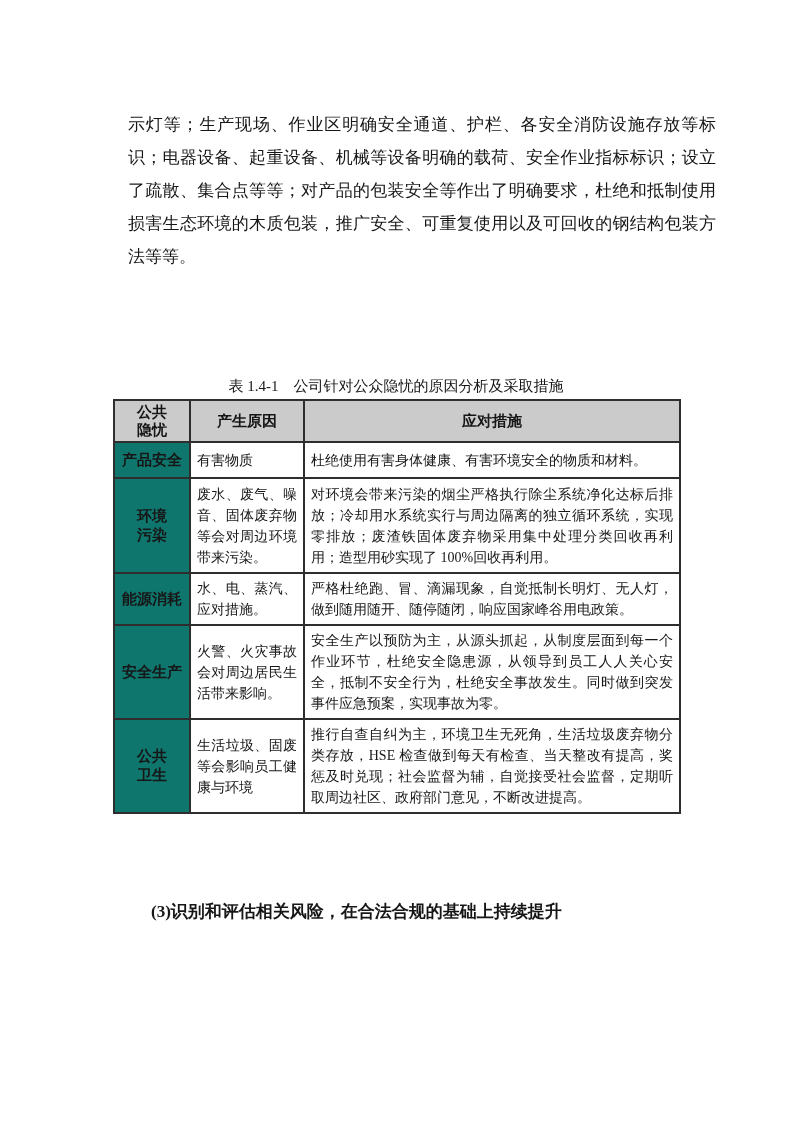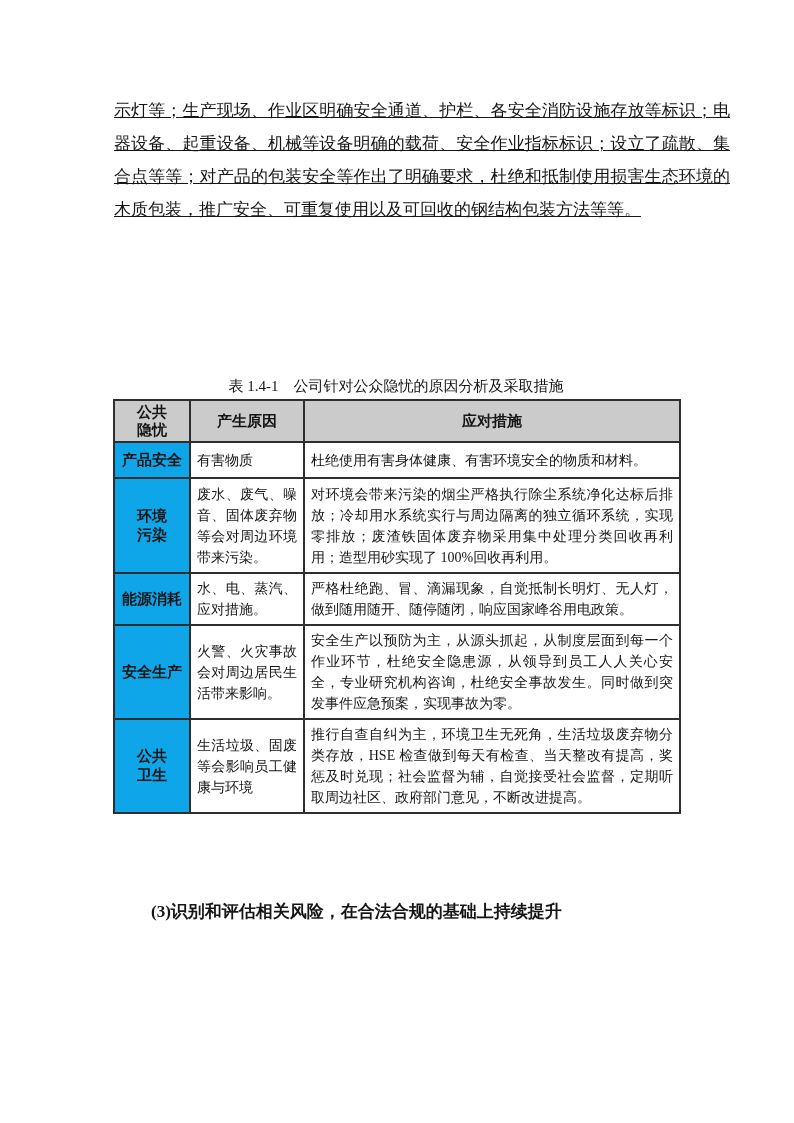--- a/index.html
+++ b/index.html
@@ -11,21 +11,21 @@
     color: #161616;
     overflow: hidden;
   }
   .top-text {
     position: absolute;
     left: 110px; top: 90px; width: 624px;
     font-size: 17px; line-height: 33px;
     text-align: justify;
     text-justify: inter-ideograph;
   }
-  .top-text p { margin: 4px; text-decoration: underline; }
+  .top-text p { margin: 18px; }
   .para-indent { text-indent: 41px; }
   .table-caption {
     position: absolute;
     left: 113px; top: 376px; width: 566px;
     text-align: center;
     font-size: 15px; line-height: 20px;
     white-space: nowrap;
   }
   table.concern-table {
     position: absolute;
@@ -45,21 +45,21 @@
   .concern-table th {
     background: #cbcbcb;
     font-weight: bold;
     text-align: center;
     font-size: 15px;
     line-height: 18px;
     padding: 2px;
     white-space: pre-line;
   }
   .concern-table td.concern-cell {
-    background: #0ea5e9;
+    background: #0f766e;
     font-weight: bold;
     text-align: center;
     white-space: pre-line;
     font-size: 15px;
     line-height: 19px;
     padding: 2px 1px;
   }
   .concern-table td.cause-cell,
   .concern-table td.measure-cell {
     text-align: justify;
@@ -113,21 +113,21 @@
     <td class="measure-cell">对环境会带来污染的烟尘严格执行除尘系统净化达标后排放；冷却用水系统实行与周边隔离的独立循环系统，实现零排放；废渣铁固体废弃物采用集中处理分类回收再利用；造型用砂实现了 100%回收再利用。</td>
   </tr>
   <tr style="height:49px">
     <td class="concern-cell">能源消耗</td>
     <td class="cause-cell">水、电、蒸汽、应对措施。</td>
     <td class="measure-cell">严格杜绝跑、冒、滴漏现象，自觉抵制长明灯、无人灯，做到随用随开、随停随闭，响应国家峰谷用电政策。</td>
   </tr>
   <tr style="height:90px">
     <td class="concern-cell">安全生产</td>
     <td class="cause-cell">火警、火灾事故会对周边居民生活带来影响。</td>
-    <td class="measure-cell">安全生产以预防为主，从源头抓起，从制度层面到每一个作业环节，杜绝安全隐患源，从领导到员工人人关心安全，专业研究机构咨询，杜绝安全事故发生。同时做到突发事件应急预案，实现事故为零。</td>
+    <td class="measure-cell">安全生产以预防为主，从源头抓起，从制度层面到每一个作业环节，杜绝安全隐患源，从领导到员工人人关心安全，抵制不安全行为，杜绝安全事故发生。同时做到突发事件应急预案，实现事故为零。</td>
   </tr>
   <tr style="height:89px">
     <td class="concern-cell">公共
 卫生</td>
     <td class="cause-cell">生活垃圾、固废等会影响员工健康与环境</td>
     <td class="measure-cell">推行自查自纠为主，环境卫生无死角，生活垃圾废弃物分类存放，HSE 检查做到每天有检查、当天整改有提高，奖惩及时兑现；社会监督为辅，自觉接受社会监督，定期听取周边社区、政府部门意见，不断改进提高。</td>
   </tr>
 </tbody>
   </table>
 

